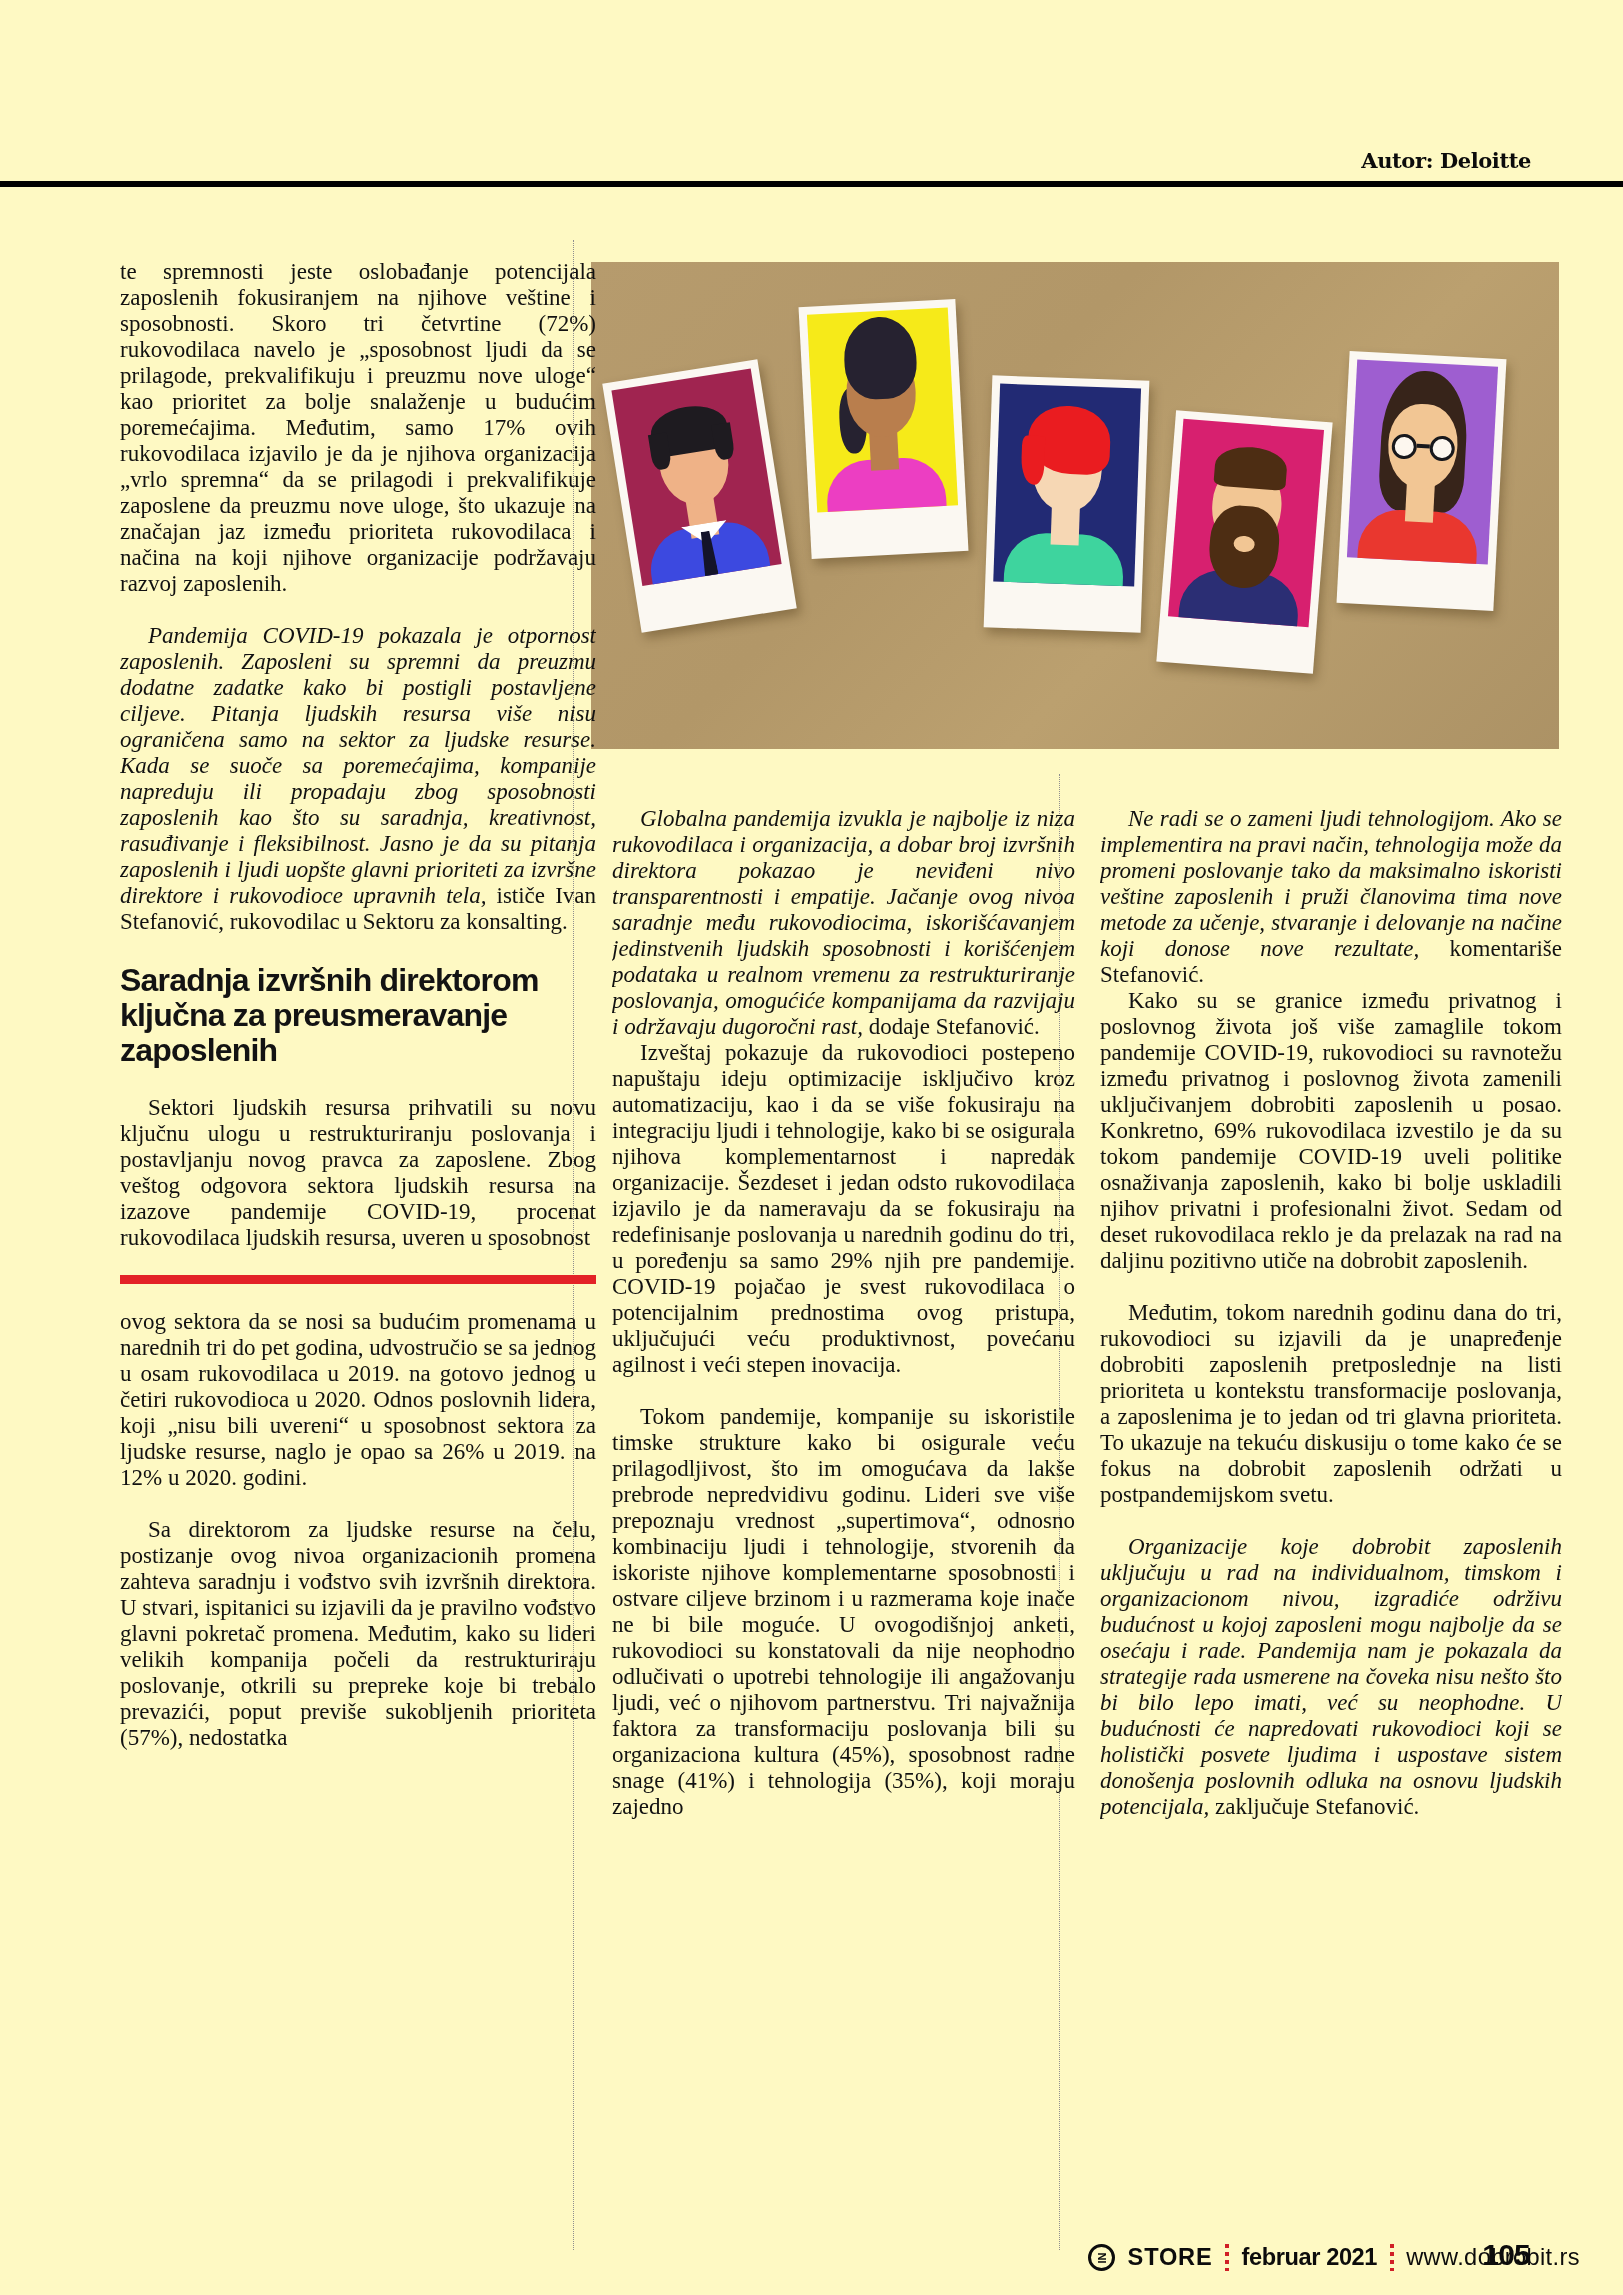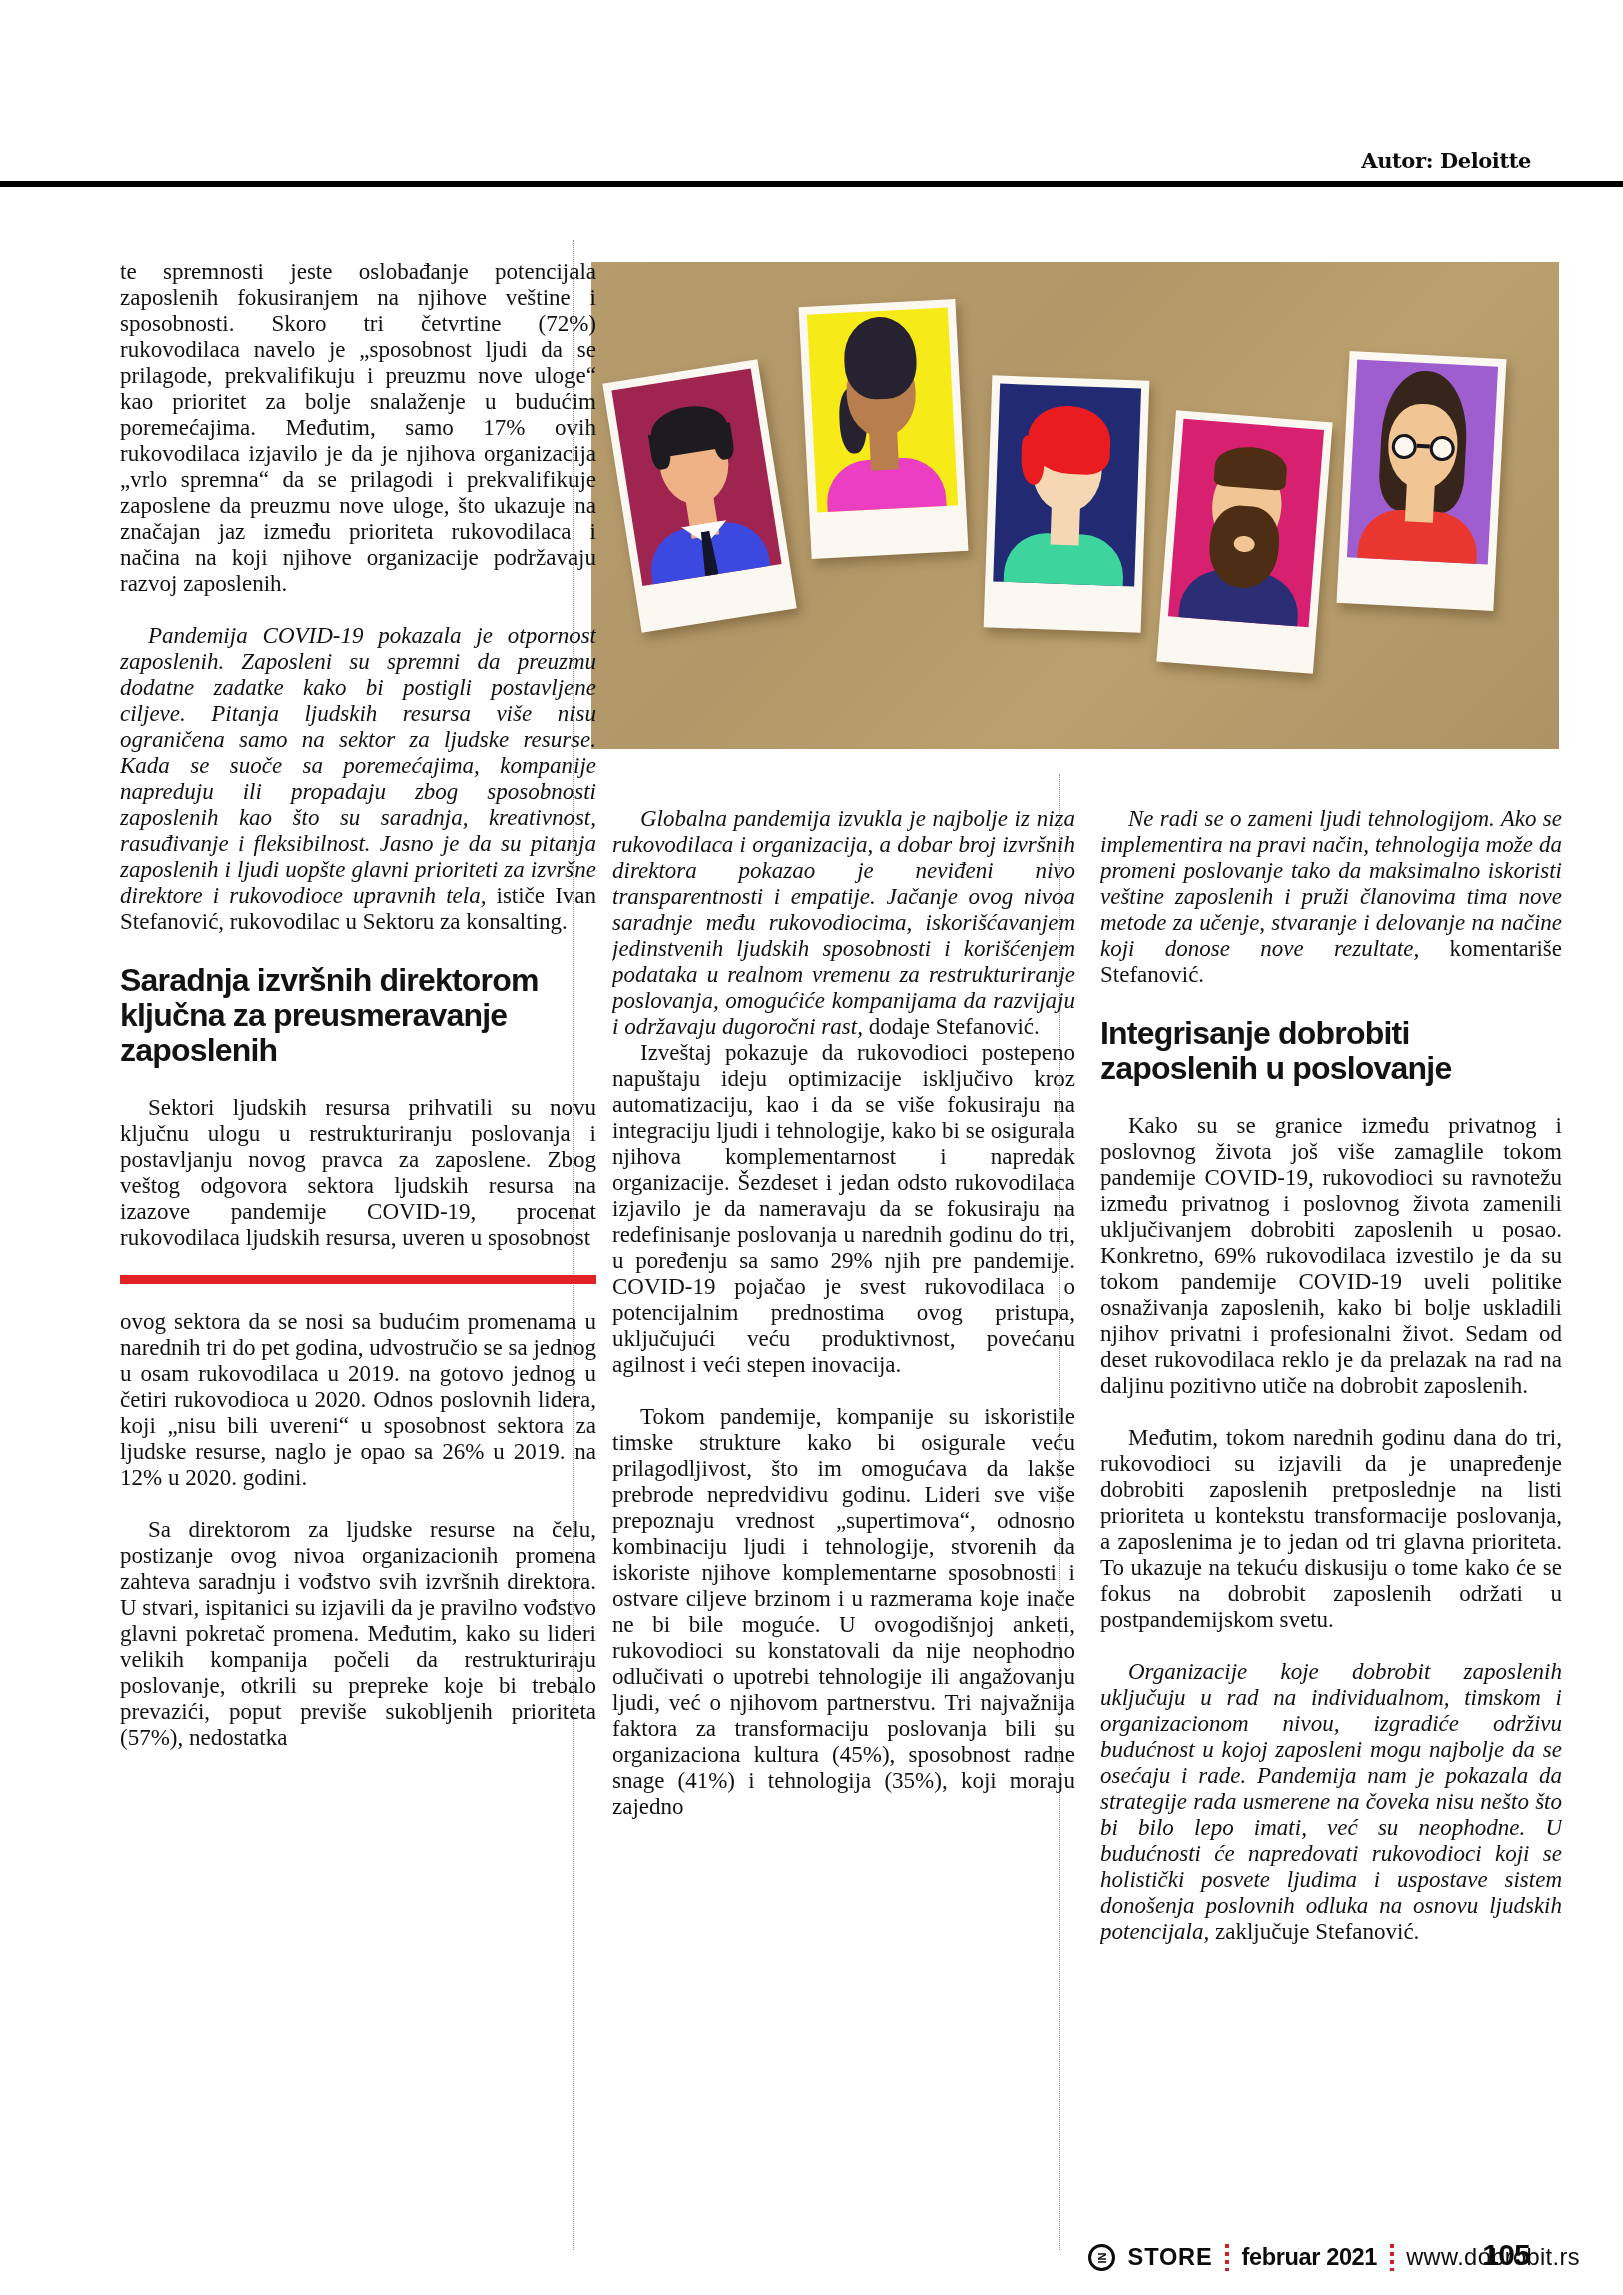--- a/index.html
+++ b/index.html
@@ -1,18 +1,18 @@
 <!DOCTYPE html>
 <html lang="sr" style="font-size:12.6px"><head>
 <meta charset="utf-8">
 <style>
   html,body{margin:0;padding:0;}
   body{background:#888;}
   .page{
-    position:relative; width:1623px; height:2295px; background:#ffffff;
+    position:relative; width:1623px; height:2295px; background:#fef9c3;
     font-family:"Liberation Serif", serif; color:#111; overflow:hidden;text-decoration:underline;
   }
   
   .author{
     position:absolute; top:148px; right:92px;
     font-family:"DejaVu Serif", serif; font-weight:700; font-size:21px; letter-spacing:-0.4px; color:#0c0c0c;
   }
   .header-rule{position:absolute; top:181px; left:0; width:1623px; height:5.5px; background:#000;}
   
   .col{position:absolute; text-align:justify; overflow:hidden;margin-left:29px;}
@@ -179,21 +179,20 @@
   </div>
 
   <div class="col col2">
     <p class="body-p mt ind"><span class="it">Globalna pandemija izvukla je najbolje iz niza rukovodilaca i organizacija, a dobar broj izvršnih direktora pokazao je neviđeni nivo transparentnosti i empatije. Jačanje ovog nivoa saradnje među rukovodiocima, iskorišćavanjem jedinstvenih ljudskih sposobnosti i korišćenjem podataka u realnom vremenu za restrukturiranje poslovanja, omogućiće kompanijama da razvijaju i održavaju dugoročni rast,</span><span> dodaje Stefanović.</span></p>
     <p class="body-p ind">Izveštaj pokazuje da rukovodioci postepeno napuštaju ideju optimizacije isključivo kroz automatizaciju, kao i da se više fokusiraju na integraciju ljudi i tehnologije, kako bi se osigurala njihova komplementarnost i napredak organizacije. Šezdeset i jedan odsto rukovodilaca izjavilo je da nameravaju da se fokusiraju na redefinisanje poslovanja u narednih godinu do tri, u poređenju sa samo 29% njih pre pandemije. COVID-19 pojačao je svest rukovodilaca o potencijalnim prednostima ovog pristupa, uključujući veću produktivnost, povećanu agilnost i veći stepen inovacija.</p>
     <p class="body-p mt ind">Tokom pandemije, kompanije su iskoristile timske strukture kako bi osigurale veću prilagodljivost, što im omogućava da lakše prebrode nepredvidivu godinu. Lideri sve više prepoznaju vrednost „supertimova“, odnosno kombinaciju ljudi i tehnologije, stvorenih da iskoriste njihove komplementarne sposobnosti i ostvare ciljeve brzinom i u razmerama koje inače ne bi bile moguće. U ovogodišnjoj anketi, rukovodioci su konstatovali da nije neophodno odlučivati o upotrebi tehnologije ili angažovanju ljudi, već o njihovom partnerstvu. Tri najvažnija faktora za transformaciju poslovanja bili su organizaciona kultura (45%), sposobnost radne snage (41%) i tehnologija (35%), koji moraju zajedno</p>
   </div>
 
   <div class="col col3">
     <p class="body-p mt ind"><span class="it">Ne radi se o zameni ljudi tehnologijom. Ako se implementira na pravi način, tehnologija može da promeni poslovanje tako da maksimalno iskoristi veštine zaposlenih i pruži članovima tima nove metode za učenje, stvaranje i delovanje na načine koji donose nove rezultate,</span><span> komentariše Stefanović.</span></p>
-    <h2>Integrisanje dobrobiti zaposlenih u poslovanje</h2>
     <p class="body-p ind">Kako su se granice između privatnog i poslovnog života još više zamaglile tokom pandemije COVID-19, rukovodioci su ravnotežu između privatnog i poslovnog života zamenili uključivanjem dobrobiti zaposlenih u posao. Konkretno, 69% rukovodilaca izvestilo je da su tokom pandemije COVID-19 uveli politike osnaživanja zaposlenih, kako bi bolje uskladili njihov privatni i profesionalni život. Sedam od deset rukovodilaca reklo je da prelazak na rad na daljinu pozitivno utiče na dobrobit zaposlenih.</p>
     <p class="body-p mt ind">Međutim, tokom narednih godinu dana do tri, rukovodioci su izjavili da je unapređenje dobrobiti zaposlenih pretposlednje na listi prioriteta u kontekstu transformacije poslovanja, a zaposlenima je to jedan od tri glavna prioriteta. To ukazuje na tekuću diskusiju o tome kako će se fokus na dobrobit zaposlenih održati u postpandemijskom svetu.</p>
     <p class="body-p mt ind"><span class="it">Organizacije koje dobrobit zaposlenih uključuju u rad na individualnom, timskom i organizacionom nivou, izgradiće održivu budućnost u kojoj zaposleni mogu najbolje da se osećaju i rade. Pandemija nam je pokazala da strategije rada usmerene na čoveka nisu nešto što bi bilo lepo imati, već su neophodne. U budućnosti će napredovati rukovodioci koji se holistički posvete ljudima i uspostave sistem donošenja poslovnih odluka na osnovu ljudskih potencijala,</span><span> zaključuje Stefanović.</span></p>
   </div>
 
   <div class="footer">
     <div class="logo-circle">
         <span>IN</span>
       </div>
     <div class="brand">STORE</div>

